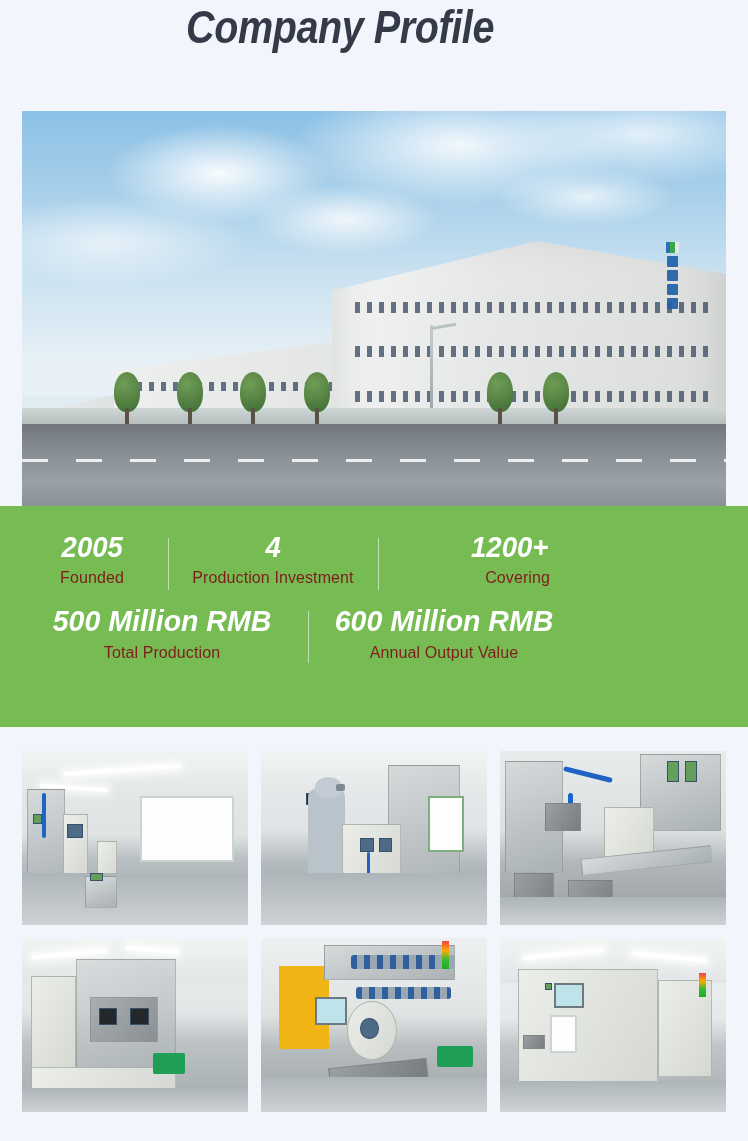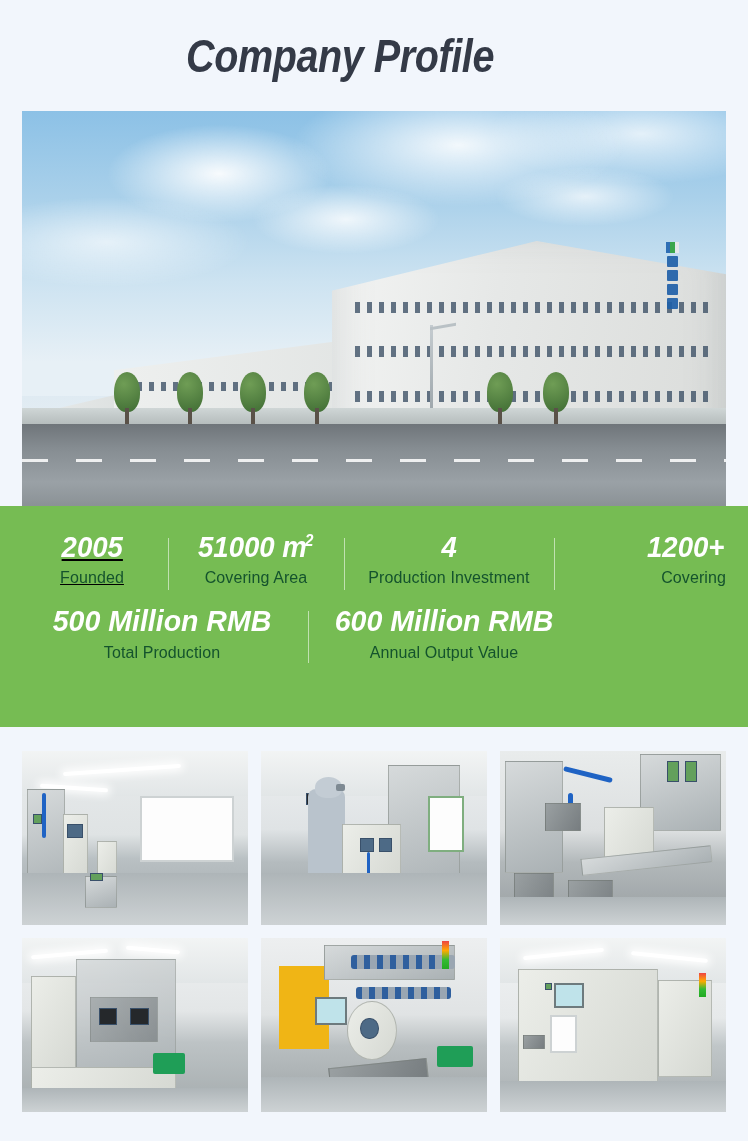--- a/index.html
+++ b/index.html
@@ -10,21 +10,21 @@
     background:#f2f6fc;
     font-family:"Liberation Sans", sans-serif;
     overflow:hidden;
   }
 
   .page { position:relative; width:748px; height:1141px; background:#f2f6fc; }
 
   
   .title-wrap {
     position:absolute; top:0; left:0; width:680px; height:111px;
-    display:flex; align-items:center; justify-content:center;
+    display:flex; justify-content:center;
   }
   .page-title {
     font-family:"Liberation Sans", sans-serif;
     font-size:46px;
     font-weight:bold;
     font-style:italic;
     color:#343a47;
     letter-spacing:-0.5px;
     transform:scaleX(0.86);
     transform-origin:center;
@@ -136,31 +136,31 @@
     font-weight:bold;
     font-style:italic;
     white-space:nowrap;
     line-height:1.05;
     transform:scaleX(0.95);
   }
   .r1 .stat-value { font-size:29px; }
   .r2 .stat-value { font-size:30px; }
   .stat-value .sup { font-size:0.55em; vertical-align:super; margin-left:-2px; }
   .stat-label {
-    color:#14532d;
+    color:#7f1d1d;
     font-size:16px;
     font-style:normal;
     font-weight:normal;
     white-space:nowrap;
     margin-top:7px;
     letter-spacing:.1px;
   }
 
   
-  .stat-row-1 .s1 { flex:0 0 152px;text-decoration:underline; }
+  .stat-row-1 .s1 { flex:0 0 152px; }
   .stat-row-1 .s2 { flex:0 0 176px; }
   .stat-row-1 .s3 { flex:0 0 210px; }
   .stat-row-1 .s4 { flex:0 0 178px;align-items:flex-end; }
   
   .stat-row-2 .t1 { flex:0 0 292px; }
   .stat-row-2 .t2 { flex:0 0 152px; }
   .stat-row-2 .t3 { flex:0 0 272px; }
 
   
   .gallery {
@@ -286,24 +286,20 @@
       </div>
     <div class="road"></div>
   </div>
 
   <div class="stats">
 
     <div class="stat-row stat-row-1 r1">
       <div class="stat s1">
         <div class="stat-value">2005</div>
         <div class="stat-label">Founded</div>
-      </div>
-      <div class="stat s2">
-        <div class="stat-value"><span>51000 m</span><span class="sup">2</span></div>
-        <div class="stat-label">Covering Area</div>
       </div>
       <div class="stat s3">
         <div class="stat-value">4</div>
         <div class="stat-label">Production Investment</div>
       </div>
       <div class="stat s4">
         <div class="stat-value">1200+</div>
         <div class="stat-label">Covering</div>
       </div>
     </div>

